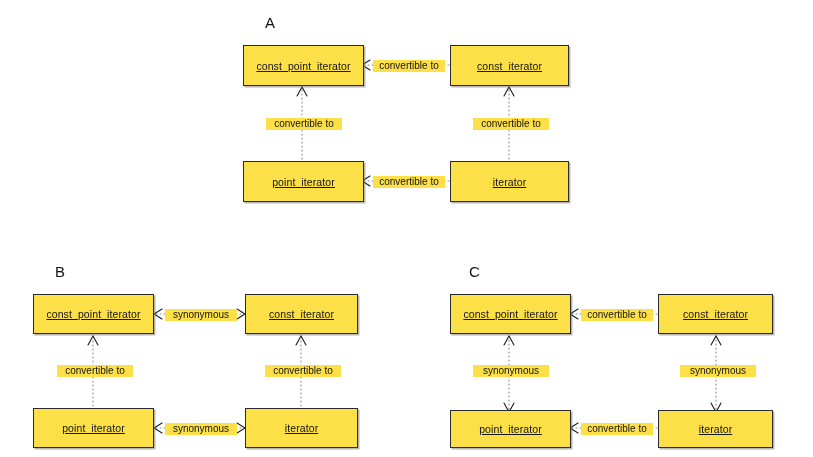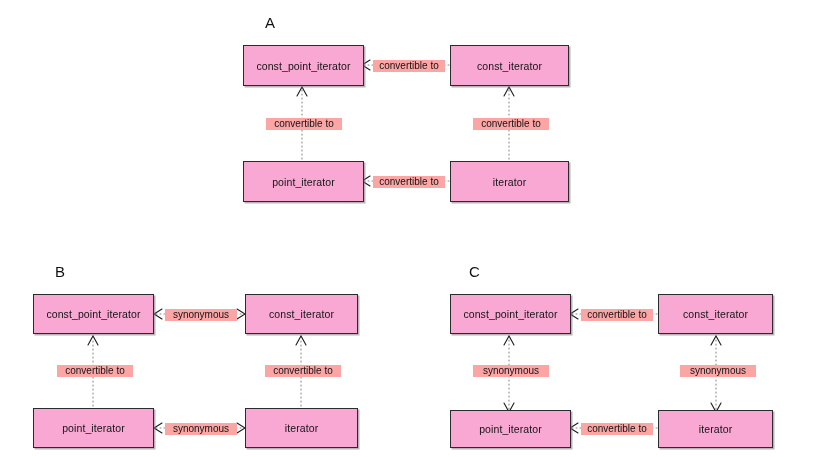--- a/index.html
+++ b/index.html
@@ -33,42 +33,43 @@
     font-family: "Liberation Sans", sans-serif;
     color: #111111;
     line-height: 1;
     letter-spacing: 0.2px;
   }
 
   
   .node {
     position: absolute;
     box-sizing: border-box;
-    background: #f9a8d4;
+    background: #fde047;
     border: 1px solid #2b2b2b;
     display: flex;
     align-items: center;
     justify-content: center;
     box-shadow: 1.5px 1.5px 0 0 rgba(120,120,120,0.55);
+    text-decoration: underline;
   }
   .node-label {
     font-size: 10.5px;
     font-family: "Liberation Sans", sans-serif;
     color: #141414;
     white-space: nowrap;
     letter-spacing: 0.1px;
   }
 
   
   .edge-label {
     position: absolute;
     font-size: 10px;
     font-family: "Liberation Sans", sans-serif;
     color: #141414;
-    background: #fca5a5;
+    background: #fde047;
     white-space: nowrap;
     line-height: 1;
     padding: 1px 2px;
     text-align: center;
   }
 
   .edge-svg {
     position: absolute;
     left: 0; top: 0;
     width: 813px;

